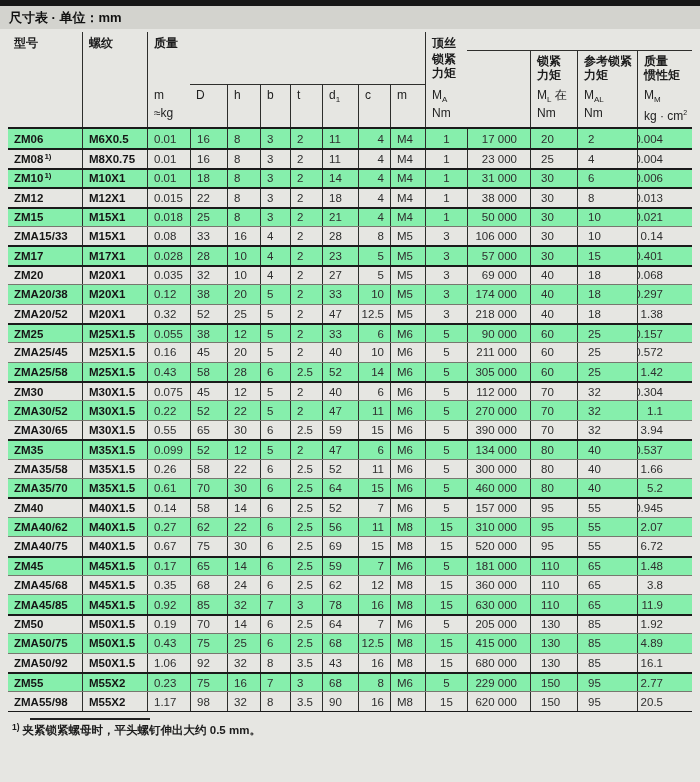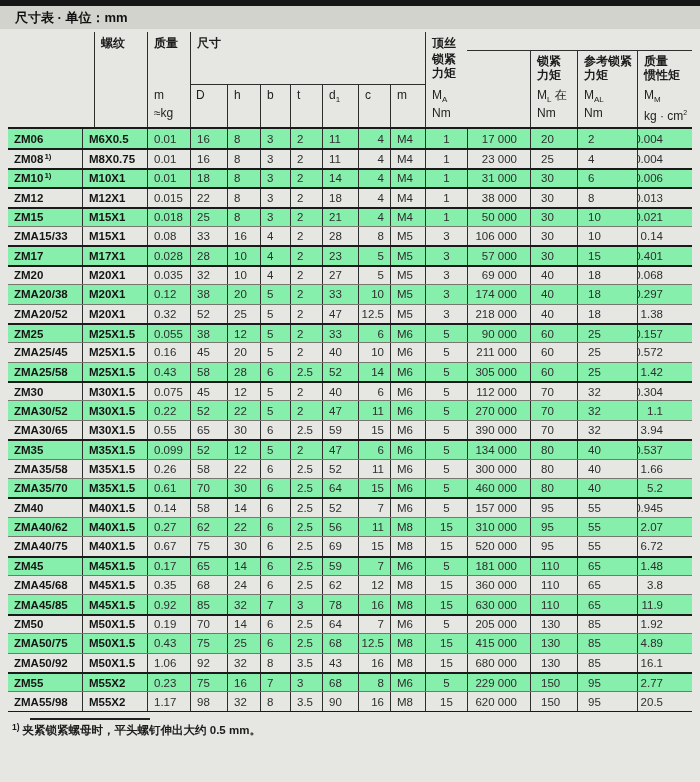--- a/index.html
+++ b/index.html
@@ -7,38 +7,38 @@
     width:700px;height:782px;overflow:hidden;
     background:#e6e6e2;
     font-family:"Liberation Sans","DejaVu Sans",sans-serif;
     color:#2e2e2e;
     -webkit-font-smoothing:antialiased;
   }
   .top-bar{height:6px;background:#161616;}
   .title-bar{
     height:23px;background:#d3d3ce;
     display:flex;align-items:center;
-    padding-left:15px;
+    padding-left:9px;
     font-size:13px;font-weight:bold;color:#111;
   }
   .table-wrap{margin:3px 8px 0 8px;width:684px;}
   
   .thead{
     position:relative;height:95px;
     border-bottom:2px solid #1a1a1a;
     font-size:12px;color:#1c1c1c;
   }
   .hcell{position:absolute;top:0;bottom:0;box-sizing:border-box;}
   .hcell.bl{border-left:1px solid #2e2e2c;}
   .hcell span{position:absolute;left:6px;white-space:nowrap;line-height:14px;}
   .lab{font-weight:bold;}
   .sym,.unit{font-weight:normal;color:#222;}
   .t4{top:4px}.t20{top:20px}.t34{top:34px}.t56{top:56px}.t74{top:74px}
   .h-model{left:0;width:74px;}
-  .h-thread{left:86px;width:65px;}
+  .h-thread{left:74px;width:65px;}
   .h-mass{left:139px;width:43px;}
   .h-dims{left:182px;width:235px;}
   .h-setscrew{left:417px;width:42px;}
   .h-locknut{left:459px;width:225px;}
   .rule{position:absolute;height:1px;background:#2e2e2c;}
   .dims-rule{left:182px;top:52px;width:235px;}
   .locknut-rule{left:459px;top:18px;width:225px;}
   .h-sub{position:absolute;top:52px;bottom:0;box-sizing:border-box;}
   .h-sub.bl{border-left:1px solid #2e2e2c;}
   .h-sub span{position:absolute;left:6px;top:4px;line-height:14px;}
@@ -90,34 +90,34 @@
 
 <div class="top-bar"></div>
 
 <div class="title-bar">
   <span>尺寸表 · 单位：mm</span>
 </div>
 
 <div class="table-wrap">
   <div class="thead">
 
+    <div class="hcell h-model">
+      <span class="lab t4">型号</span>
+    </div>
 
     <div class="hcell h-thread bl">
       <span class="lab t4">螺纹</span>
     </div>
 
     <div class="hcell h-mass bl">
       <span class="lab t4">质量</span>
       <span class="sym t56">m</span>
       <span class="unit t74">≈kg</span>
     </div>
 
-    <div class="hcell h-dims bl">
-      <span class="lab t4">尺寸</span>
-    </div>
     <div class="rule dims-rule"></div>
 
     <div class="h-sub" style="left:182px;width:37px;">
       <span class="sym"><i style="font-style:normal">D</i></span>
     </div>
     <div class="h-sub bl" style="left:219px;width:33px;">
       <span class="sym"><i style="font-style:normal">h</i></span>
     </div>
     <div class="h-sub bl" style="left:252px;width:30px;">
       <span class="sym"><i style="font-style:normal">b</i></span>

